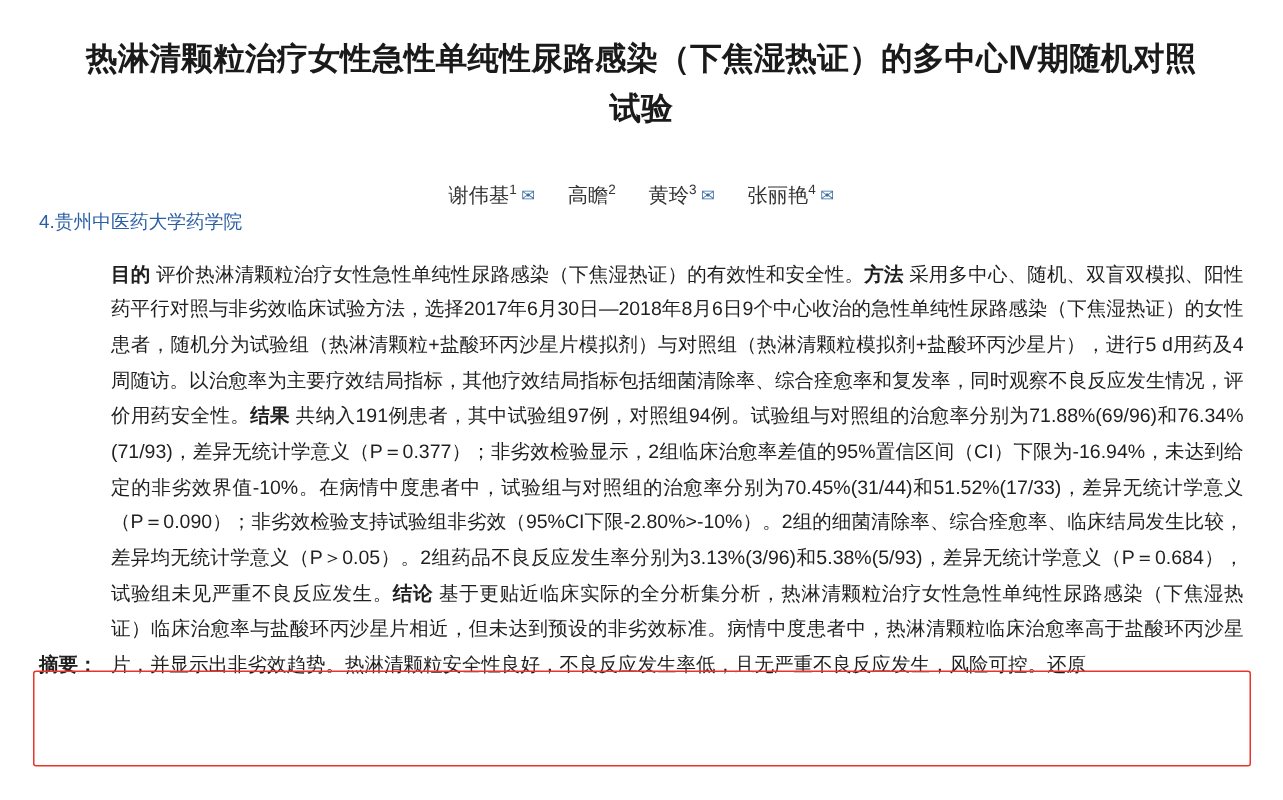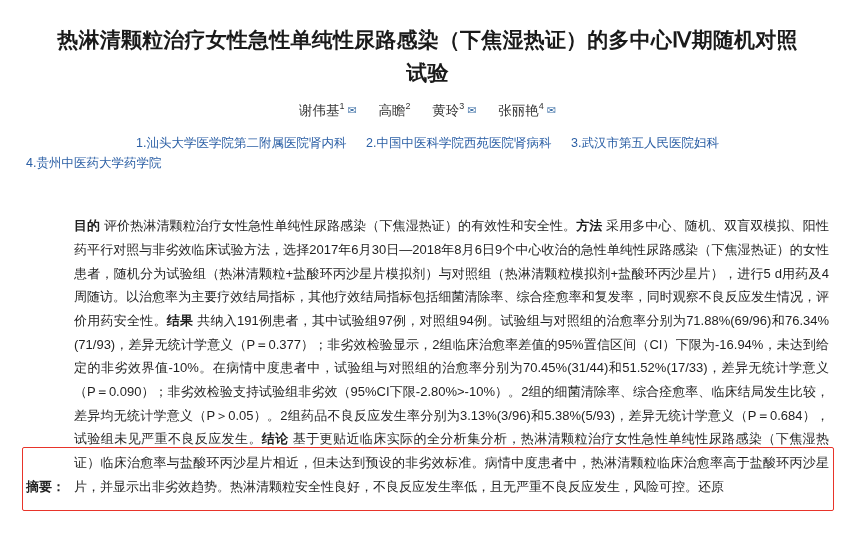--- a/index.html
+++ b/index.html
@@ -25,21 +25,21 @@
     text-align: center;
     font-size: 21px;
     font-weight: 700;
     line-height: 1.55;
     color: #1a1a1a;
     margin: 8px 30px 0 30px;
     letter-spacing: 0.2px;
   }
   .authors {
     text-align: center;
-    margin-top: 12px;
+    margin-top: 32px;
     font-size: 13.5px;
     color: #333;
   }
   .author {
     display: inline-block;
     margin: 0 9px;
     white-space: nowrap;
   }
   .author .sup {
     font-size: 9px;
@@ -85,21 +85,20 @@
     text-align: justify;
     letter-spacing: 0px;
     padding-top: 0px;
   }
   .abstract-body {
     flex: 1 1 auto;
     text-align: justify;
     text-justify: inter-ideograph;
     position: relative;
     padding-left: 4px;
-    margin-top: 28px;
   }
   .abstract-body b {
     font-weight: 700;
   }
   .highlight-box {
     position: absolute;
     left: 22px;
     top: 447px;
     width: 810px;
     height: 62px;
@@ -126,25 +125,20 @@
       <span>高瞻</span><span class="sup">2</span>
     </span>
     <span class="author">
       <span>黄玲</span><span class="sup">3</span><span class="mail">✉</span>
     </span>
     <span class="author">
       <span>张丽艳</span><span class="sup">4</span><span class="mail">✉</span>
     </span>
   </div>
 
-  <div class="affil">
-    <span class="unit">1.汕头大学医学院第二附属医院肾内科</span>
-    <span class="unit">2.中国中医科学院西苑医院肾病科</span>
-    <span class="unit">3.武汉市第五人民医院妇科</span>
-  </div>
   <div class="affil-row2">4.贵州中医药大学药学院</div>
 
   <div class="abstract">
     <div class="abstract-label">摘要：</div>
     <div class="abstract-body">
       <b>目的</b><span> 评价热淋清颗粒治疗女性急性单纯性尿路感染（下焦湿热证）的有效性和安全性。</span><b>方法</b><span> 采用多中心、随机、双盲双模拟、阳性药平行对照与非劣效临床试验方法，选择2017年6月30日—2018年8月6日9个中心收治的急性单纯性尿路感染（下焦湿热证）的女性患者，随机分为试验组（热淋清颗粒+盐酸环丙沙星片模拟剂）与对照组（热淋清颗粒模拟剂+盐酸环丙沙星片），进行5 d用药及4周随访。以治愈率为主要疗效结局指标，其他疗效结局指标包括细菌清除率、综合痊愈率和复发率，同时观察不良反应发生情况，评价用药安全性。</span><b>结果</b><span> 共纳入191例患者，其中试验组97例，对照组94例。试验组与对照组的治愈率分别为71.88%(69/96)和76.34%(71/93)，差异无统计学意义（P＝0.377）；非劣效检验显示，2组临床治愈率差值的95%置信区间（CI）下限为-16.94%，未达到给定的非劣效界值-10%。在病情中度患者中，试验组与对照组的治愈率分别为70.45%(31/44)和51.52%(17/33)，差异无统计学意义（P＝0.090）；非劣效检验支持试验组非劣效（95%CI下限-2.80%&gt;-10%）。2组的细菌清除率、综合痊愈率、临床结局发生比较，差异均无统计学意义（P＞0.05）。2组药品不良反应发生率分别为3.13%(3/96)和5.38%(5/93)，差异无统计学意义（P＝0.684），试验组未见严重不良反应发生。</span><b>结论</b><span> 基于更贴近临床实际的全分析集分析，热淋清颗粒治疗女性急性单纯性尿路感染（下焦湿热证）临床治愈率与盐酸环丙沙星片相近，但未达到预设的非劣效标准。病情中度患者中，热淋清颗粒临床治愈率高于盐酸环丙沙星片，并显示出非劣效趋势。热淋清颗粒安全性良好，不良反应发生率低，且无严重不良反应发生，风险可控。</span><span class="tail">还原</span>
     </div>
   </div>
 
   <div class="highlight-box"></div>

